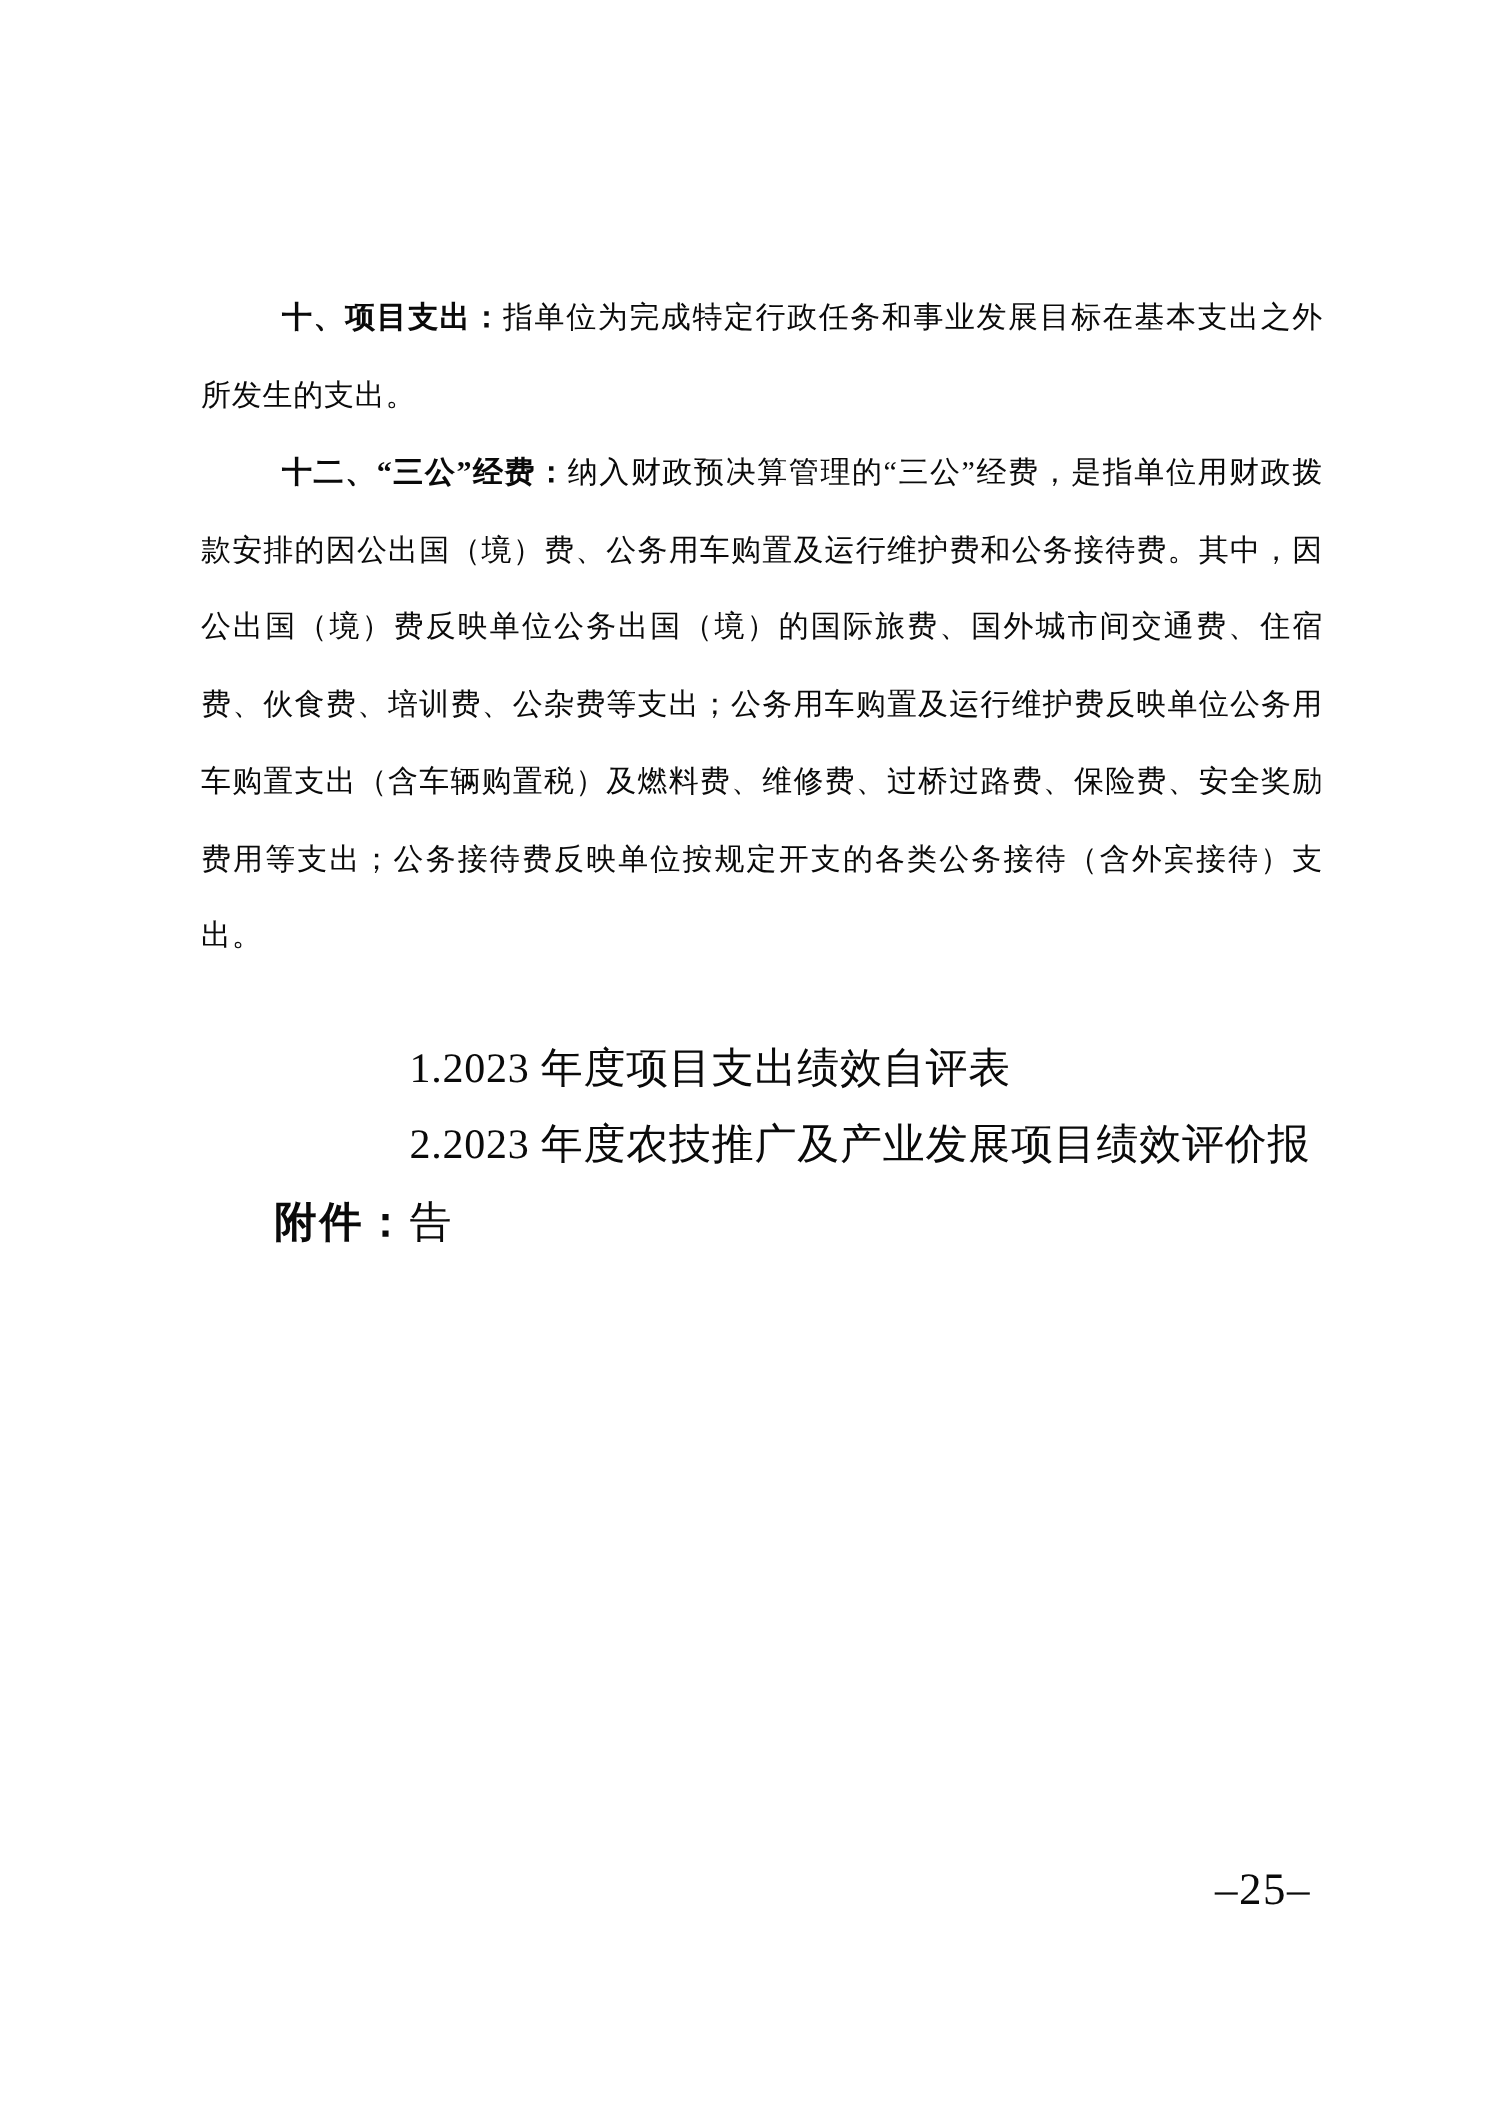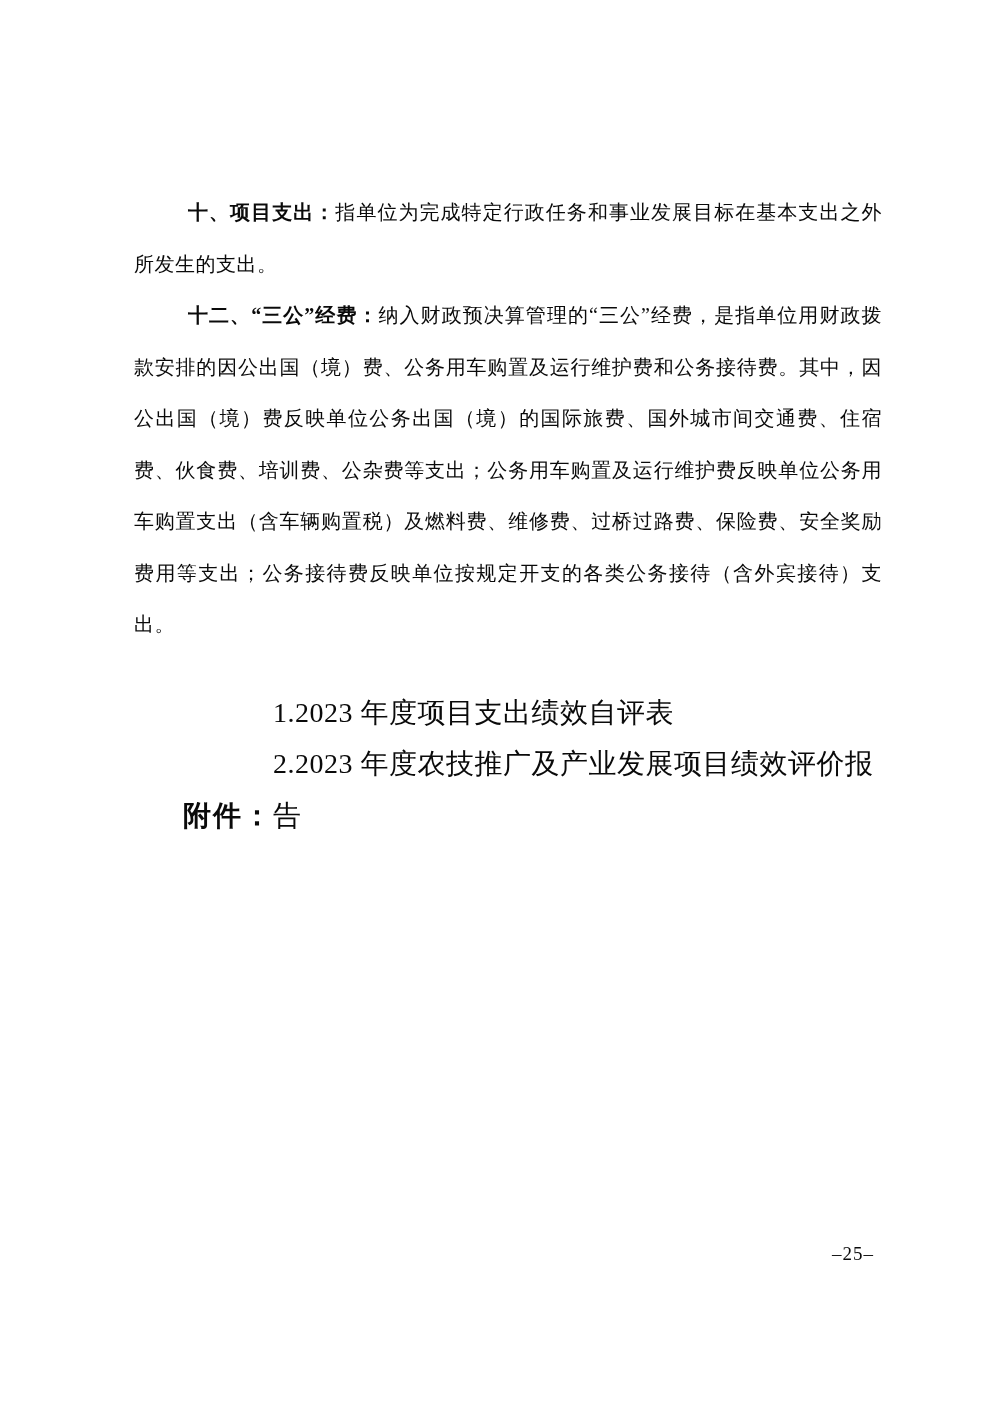--- a/index.html
+++ b/index.html
@@ -50,21 +50,21 @@
   .att-items {
     flex: 1;
   }
   .att-item {
     letter-spacing: 0.5px;
   }
   .page-number {
     position: absolute;
     top: 1243px;
     right: 126px;
-    font-size: 19px;
+    font-size: 30px;
     letter-spacing: 1px;
     color: #0a0a0a;
   }
 </style>
 </head>
 <body>
 
 <div class="page">
 
   <div class="body-text">

